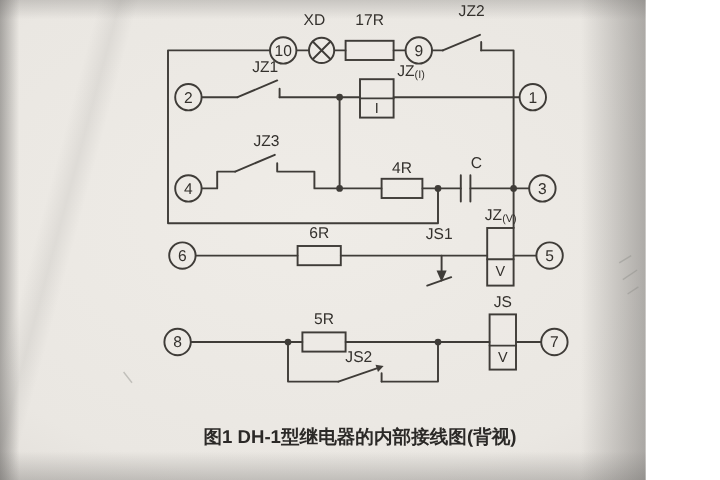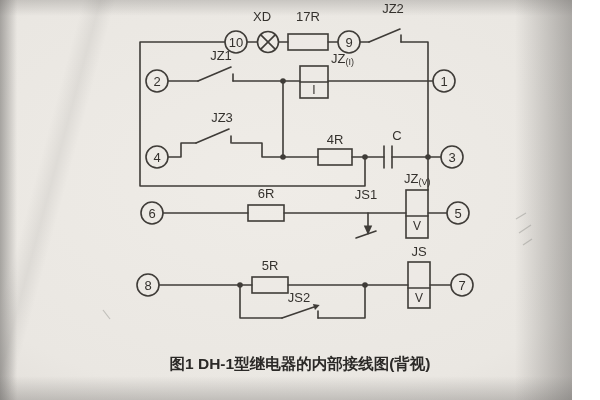--- a/index.html
+++ b/index.html
@@ -1,24 +1,25 @@
 <!DOCTYPE html>
 <html><head>
 <meta charset="utf-8">
 <style>
   html,body{margin:0;padding:0;width:600px;height:400px;overflow:hidden;}
   .photo{
-    position:relative;width:572px;height:400px;
+    position:relative;width:522px;height:400px;
     background:
       linear-gradient(to right, rgba(98,96,94,0.50), rgba(98,96,94,0) 3%),
       linear-gradient(to left, rgba(98,96,94,0.45), rgba(98,96,94,0) 10%),
       linear-gradient(to bottom, rgba(98,96,94,0.25), rgba(98,96,94,0) 4%),
       linear-gradient(to top, rgba(98,96,94,0.30), rgba(98,96,94,0) 6%),
       linear-gradient(105deg, rgba(0,0,0,0) 80px, rgba(0,0,0,0.06) 97px, rgba(0,0,0,0) 112px),
       radial-gradient(115% 100% at 48% 45%, #efece7 0%, #eae7e2 55%, #ddd9d4 82%, #c2bfbc 100%);
+    padding-left: 16px;
   }
   svg{position:absolute;inset:0;}
   .w{stroke:#3f3c38;stroke-width:1.6;fill:none;stroke-linecap:round;stroke-linejoin:round;}
   .term{fill:#edeae5;stroke:#3f3c38;stroke-width:1.6;}
   .box{fill:rgba(238,235,230,0.25);stroke:#3f3c38;stroke-width:1.6;}
   .dot{fill:#3f3c38;stroke:none;}
   .arrow{fill:#3f3c38;stroke:none;}
   text{font-family:"Liberation Sans","DejaVu Sans",sans-serif;fill:#34312d;}
   .lbl{font-size:13px;}
   .num{font-size:13px;}

